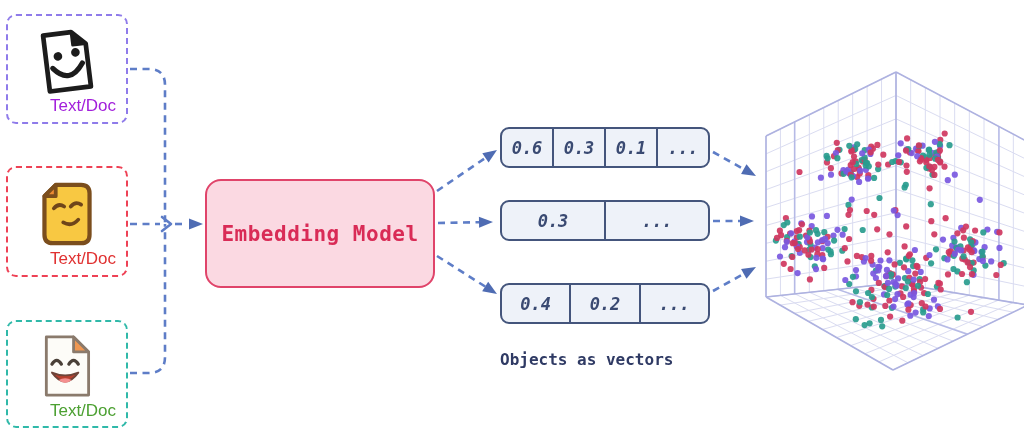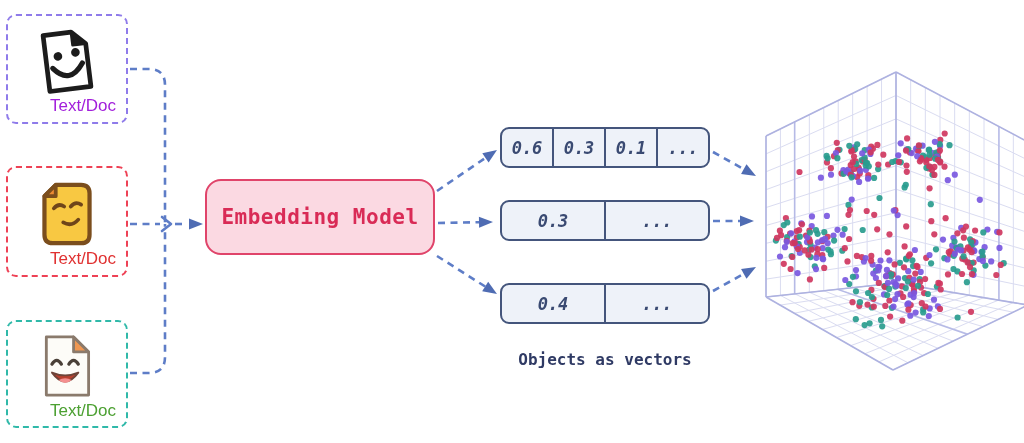--- a/index.html
+++ b/index.html
@@ -10,41 +10,41 @@
   
   .src{
     position:absolute;left:6px;width:122px;box-sizing:border-box;
     border:2.5px dashed #888;border-radius:10px;background:#fff;
     display:flex;flex-direction:column;align-items:center;justify-content:center;
   }
   .src svg{display:block;margin-top:2px;}
   .src-label{font-size:17px;line-height:1;margin-top:1px;font-weight:400;margin-left:32px;}
   
   #model-box{
-    position:absolute;left:205px;top:179px;width:230px;height:76px;box-sizing:border-box;
+    position:absolute;left:205px;top:179px;width:230px;height:109px;box-sizing:border-box;
     border:2.5px solid;border-radius:16px;
     display:flex;align-items:center;justify-content:center;
     font-family:"DejaVu Sans Mono",monospace;font-size:21px;font-weight:bold;letter-spacing:.5px;
   }
   
   .vec-row{
     position:absolute;left:500px;width:210px;height:41px;box-sizing:border-box;
     display:flex;border:2px solid var(--vec-border,#45567E);border-radius:9px;overflow:hidden;
     background:var(--vec-fill,#EDF1F9);
     font-style:italic;
   }
   .vec-cell{
     flex:1;display:flex;align-items:center;justify-content:center;
     font-family:"DejaVu Sans Mono",monospace;font-size:17px;font-weight:bold;
     color:var(--vec-text,#3A4A70);
     border-right:2px solid var(--vec-border,#45567E);
   }
   .vec-cell:last-child{border-right:none;}
   #caption{
-    position:absolute;left:500px;top:350px;width:210px;text-align:center;
+    position:absolute;left:500px;top:350px;width:210px;
     font-family:"DejaVu Sans Mono",monospace;font-size:16px;font-weight:bold;
   }
   #overlay{position:absolute;left:0;top:0;pointer-events:none;}
 </style>
 </head>
 <body>
 
 <div id="canvas">
 
   <div class="src" id="src0" style="top: 14px; height: 110px; border-color: rgb(143, 123, 234);">
@@ -92,20 +92,21 @@
     <div class="vec-cell">0.3</div>
     <div class="vec-cell">0.1</div>
     <div class="vec-cell">...</div>
   </div>
   <div class="vec-row" style="top:200px">
     <div class="vec-cell">0.3</div>
     <div class="vec-cell">...</div>
   </div>
   <div class="vec-row" style="top:283px">
     <div class="vec-cell">0.4</div>
+    <div class="vec-cell">0.2</div>
     <div class="vec-cell">...</div>
   </div>
 
   <div id="caption" style="color: rgb(47, 58, 100);">Objects as vectors</div>
 
   <svg id="overlay" width="1024" height="443" viewBox="0 0 1024 443">
     <g id="plot3d">
         <line x1="766" y1="136" x2="766" y2="297" stroke="#DADCF1" stroke-width="1"></line>
         <line x1="766" y1="136" x2="896" y2="72" stroke="#DADCF1" stroke-width="1"></line>
         <line x1="780.4444444444445" y1="128.88888888888889" x2="780.4444444444445" y2="295.44444444444446" stroke="#DADCF1" stroke-width="1"></line>

